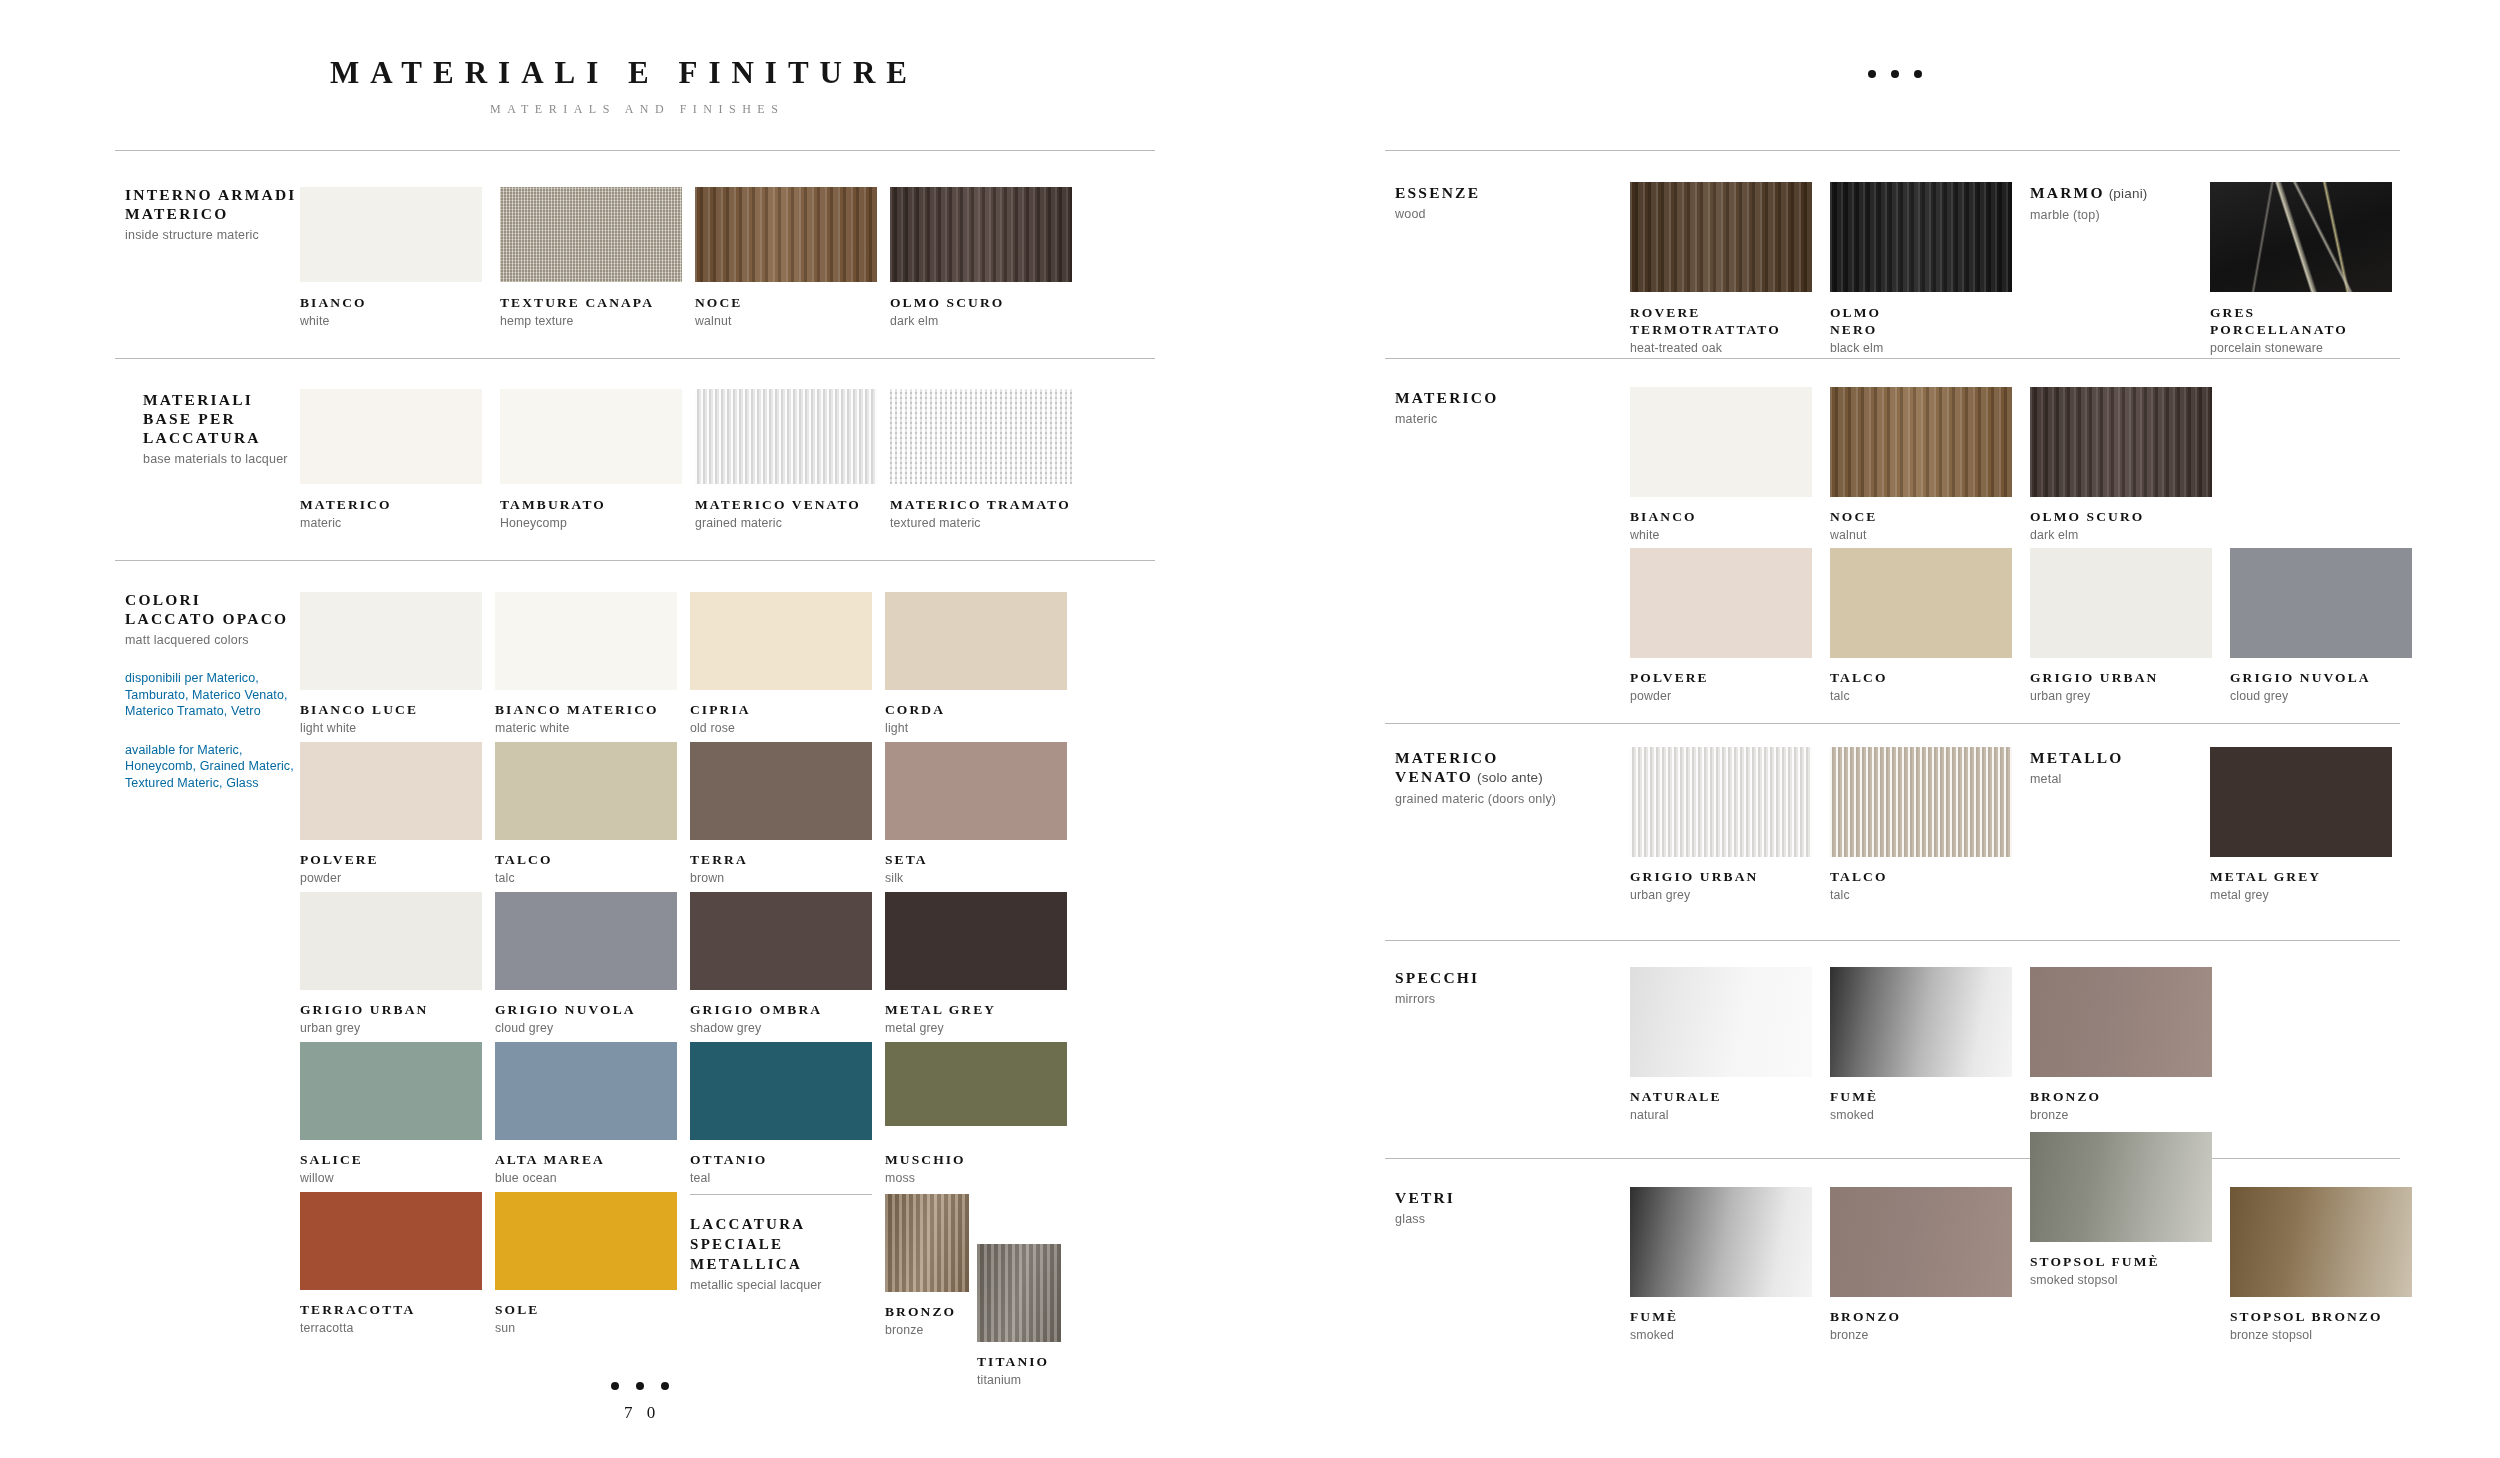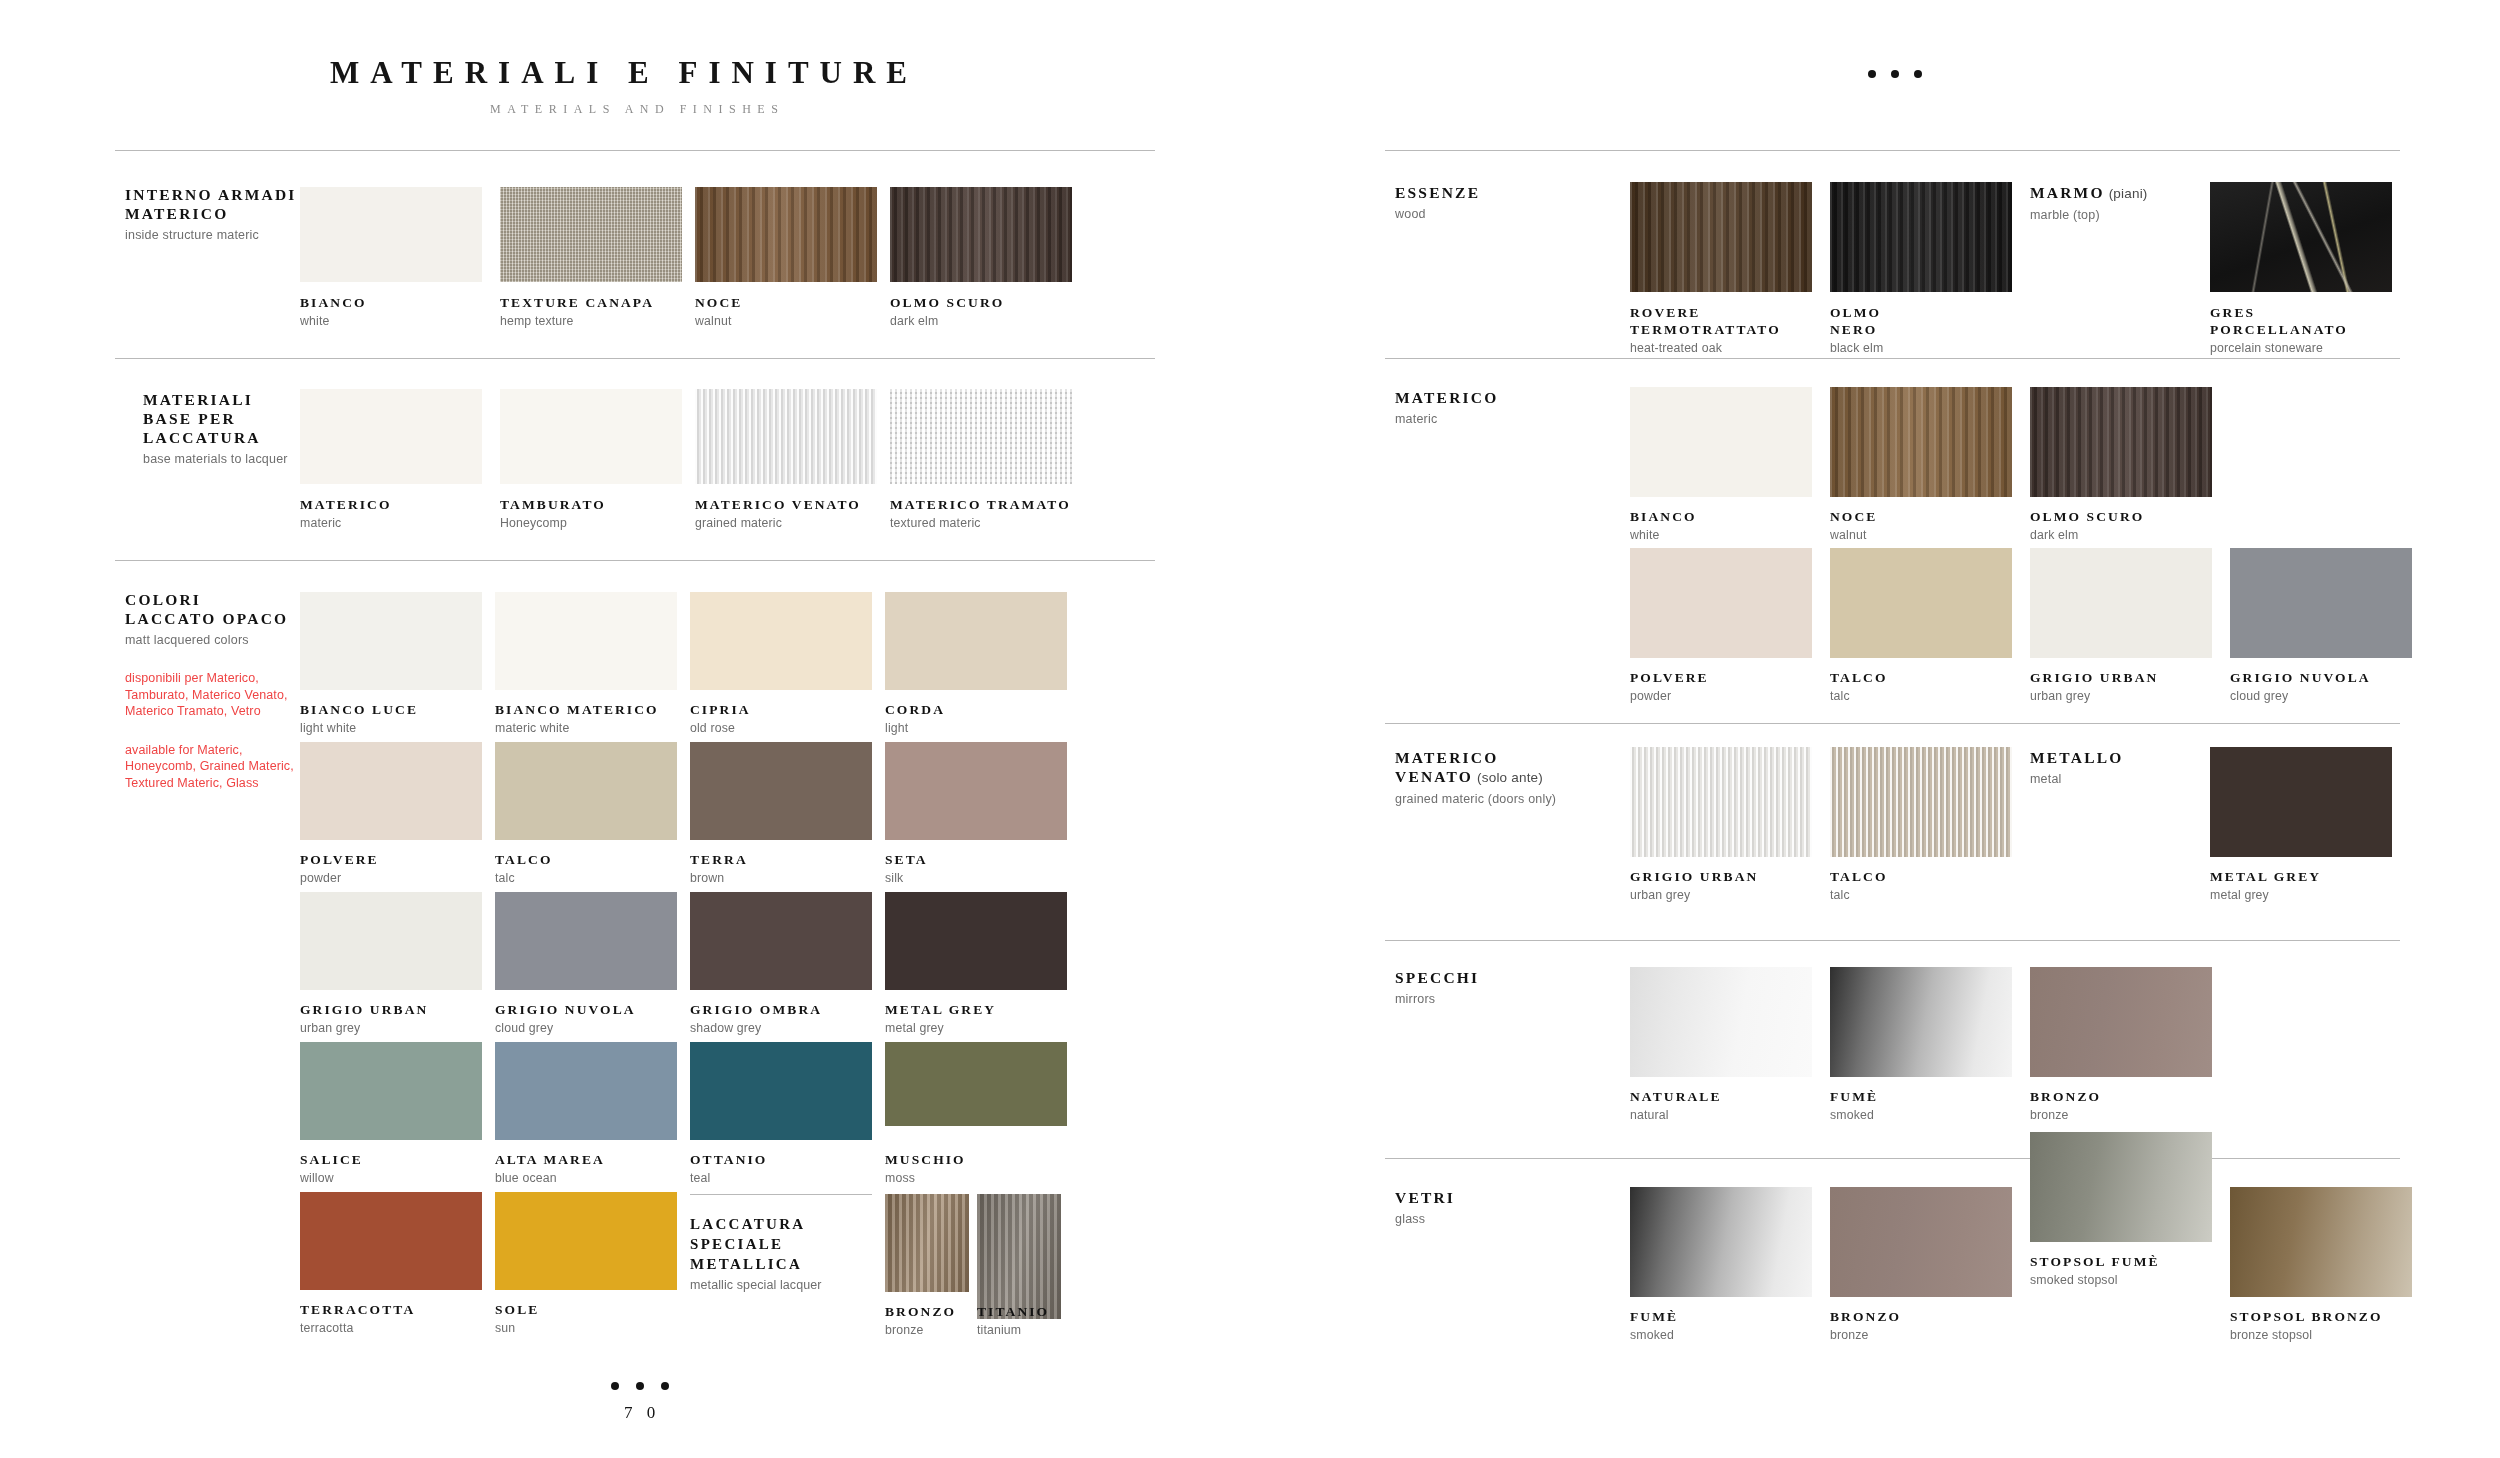--- a/index.html
+++ b/index.html
@@ -68,21 +68,21 @@
   }
   .sec-sub{
     font-size:12.5px;
     color:#6e6e6e;
     letter-spacing:0.2px;
     margin-top:4px;
     line-height:16px;
   }
   .sec-note{
     font-size:12.5px;
-    color:#ef4444;
+    color:#0369a1;
     line-height:16.5px;
     margin-top:22px;
     letter-spacing:0.1px;
   }
 
   
   .sw-wrap{position:absolute;}
   .sw{width:100%;height:100%;display:block;}
   .cap{position:absolute;left:0;}
   .cap-name{
@@ -351,21 +351,21 @@
         </div>
         <div class="special-sub">metallic special lacquer</div>
       </div>
       <div class="sw-wrap" style="left: 770px; top: 1194px; width: 84px; height: 98px;">
         <div class="sw" style="background-color: rgb(154, 127, 97); background-image: repeating-linear-gradient(90deg, rgba(255, 255, 255, 0.2) 0px, rgba(255, 255, 255, 0.2) 3px, rgba(0, 0, 0, 0.14) 3px, rgba(0, 0, 0, 0.14) 7px), linear-gradient(100deg, rgba(0, 0, 0, 0.18), rgba(255, 255, 255, 0.18) 50%, rgba(0, 0, 0, 0.14));"></div>
         <div class="cap" style="top: 109px; width: 150px;">
           <div class="cap-name">BRONZO</div>
           <div class="cap-desc">bronze</div>
         </div>
       </div>
-      <div class="sw-wrap" style="left: 862px; top: 1194px; width: 84px; height: 125px;">
+      <div class="sw-wrap" style="left: 862px; top: 1244px; width: 84px; height: 98px;">
         <div class="sw" style="background-color: rgb(132, 124, 114); background-image: repeating-linear-gradient(90deg, rgba(255, 255, 255, 0.17) 0px, rgba(255, 255, 255, 0.17) 3px, rgba(0, 0, 0, 0.15) 3px, rgba(0, 0, 0, 0.15) 7px), linear-gradient(100deg, rgba(0, 0, 0, 0.16), rgba(255, 255, 255, 0.16) 50%, rgba(0, 0, 0, 0.14));"></div>
         <div class="cap" style="top: 109px; width: 150px;">
           <div class="cap-name">TITANIO</div>
           <div class="cap-desc">titanium</div>
         </div>
       </div>
     </div>
 
   <div class="col col-right" id="right-col">
       <div class="rule" style="position: absolute; left: 0px; top: 150px; width: 1015px;"></div>

